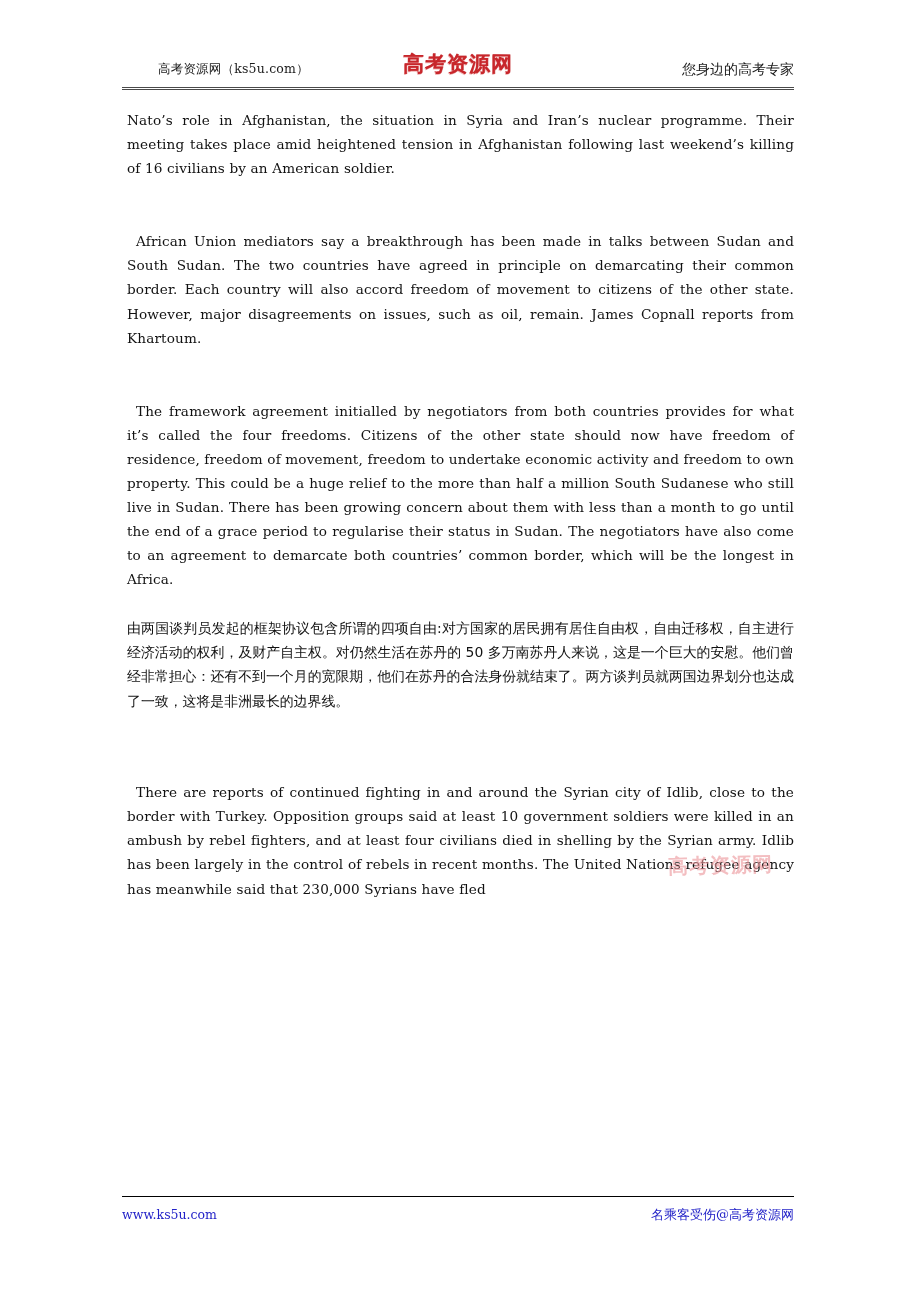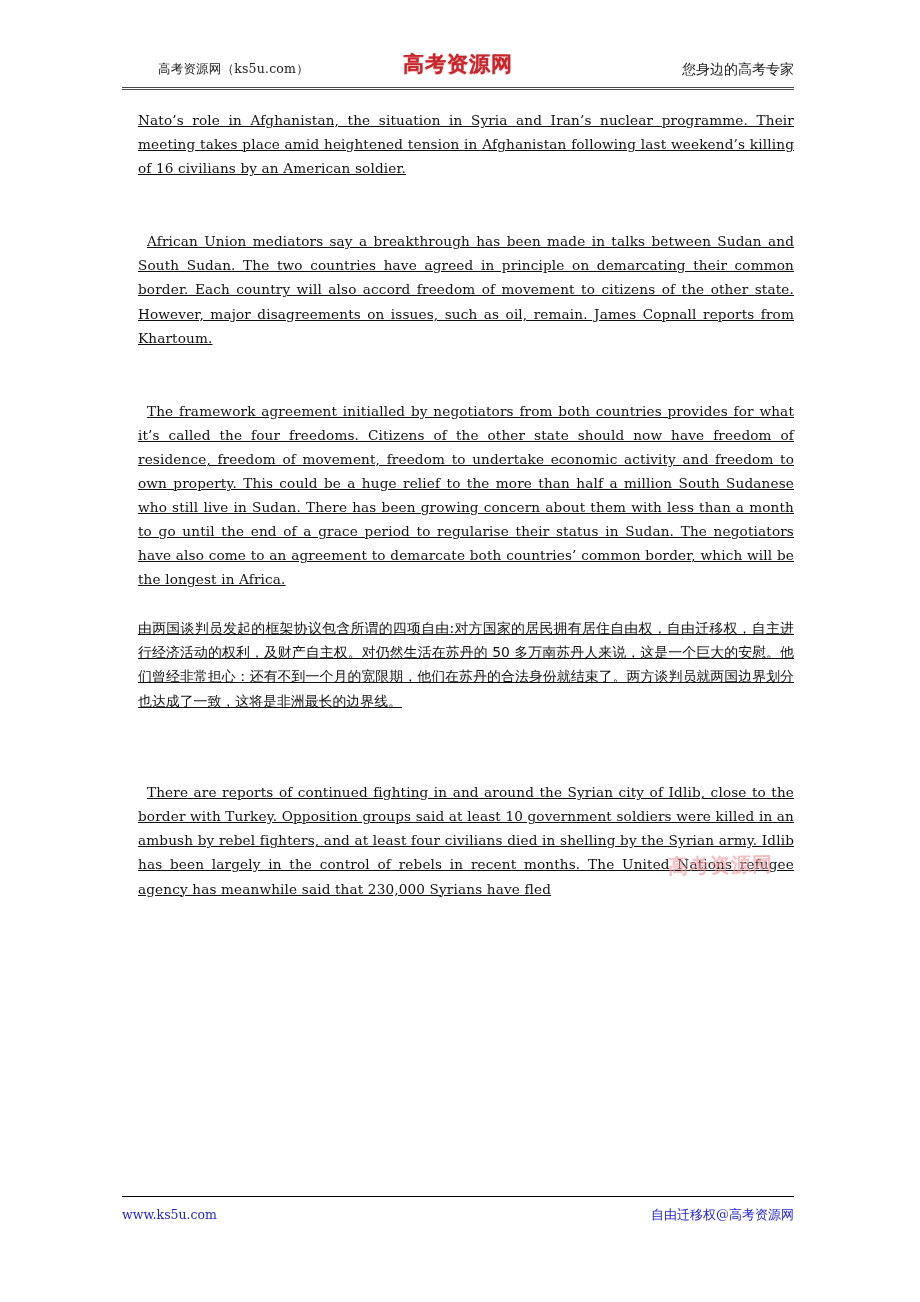--- a/index.html
+++ b/index.html
@@ -72,24 +72,23 @@
   }
 
   
   .content {
     position: absolute;
     left: 126px;
     top: 108px;
     width: 668px;
   }
   .para {
-    margin: 0 0 0 12px;
+    margin: 0 0 0 1px;
     text-align: justify;
     text-justify: inter-word;
-    text-decoration: underline;
   }
   .para.en {
     font-family: "DejaVu Serif", "Liberation Serif", serif;
     font-size: 13.6px;
     line-height: 24.1px;
     letter-spacing: 0.15px;
     color: #111111;
     text-indent: 9px;
   }
   .para.en.noindent {
@@ -201,17 +200,17 @@
 
     <p class="para en">There are reports of continued fighting in and around the Syrian city of Idlib, close to the border with Turkey. Opposition groups said at least 10 government soldiers were killed in an ambush by rebel fighters, and at least four civilians died in shelling by the Syrian army. Idlib has been largely in the control of rebels in recent months. The United Nations refugee agency has meanwhile said that 230,000 Syrians have fled</p>
 
   </div>
 
   <div class="watermark">高考资源网</div>
 
   <div class="page-footer">
     <div class="footer-inner">
       <span class="footer-left">www.ks5u.com</span>
-      <span class="footer-right">自由迁移权@高考资源网</span>
+      <span class="footer-right">名乘客受伤@高考资源网</span>
     </div>
   </div>
 
 </div>
 
 </body></html>

